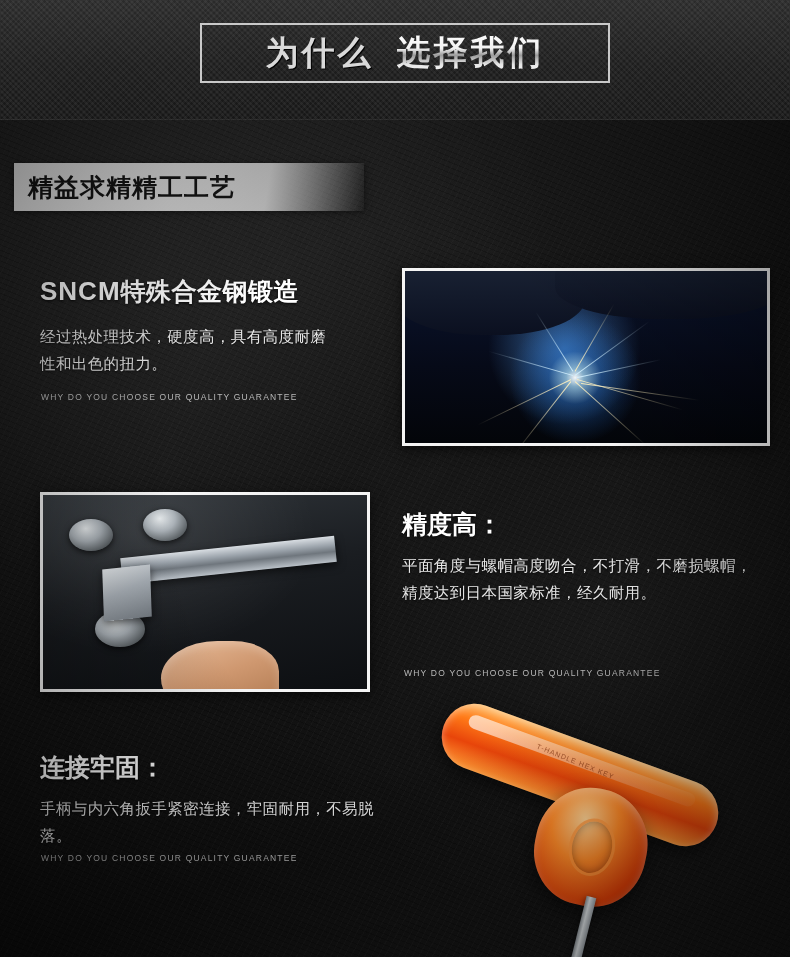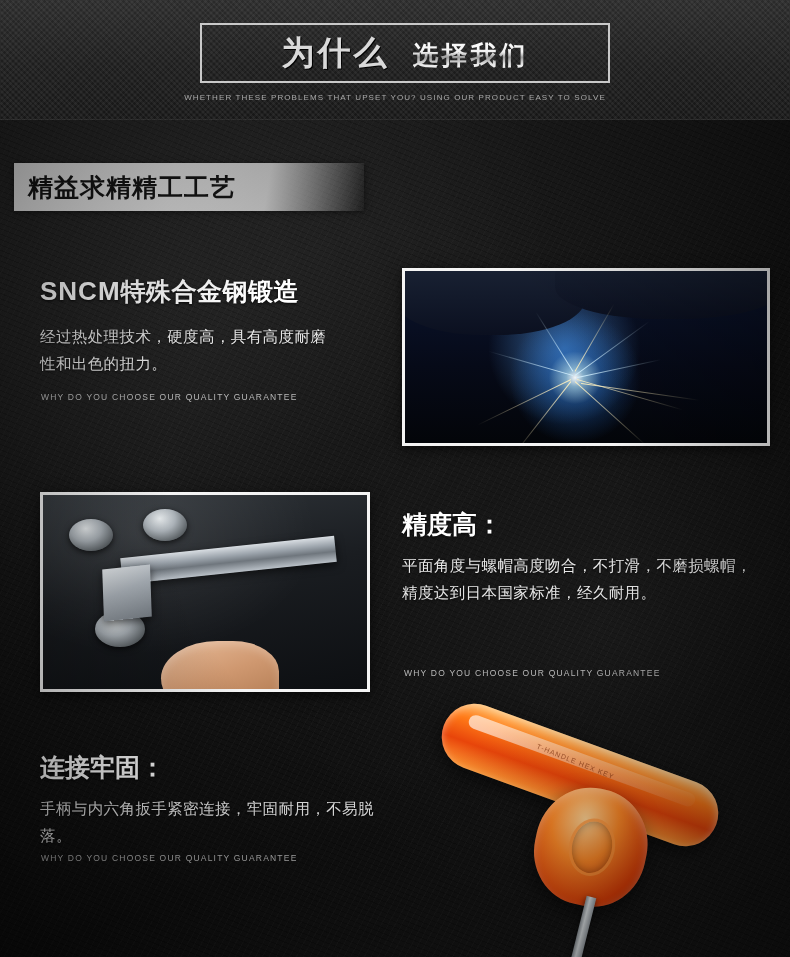--- a/index.html
+++ b/index.html
@@ -53,21 +53,21 @@
     gap: 23px;
   }
   .title-a {
     font-size: 33px;
     font-weight: bold;
     color: #d9d9d9;
     letter-spacing: 3px;
     text-shadow: 1px 1px 0 #000;
   }
   .title-b {
-    font-size: 26px;
+    font-size: 34px;
     font-weight: bold;
     letter-spacing: 3px;
     background: linear-gradient(180deg, #ffffff 0%, #f2f2f2 40%, #9a9a9a 55%, #e6e6e6 75%, #ffffff 100%);
     -webkit-background-clip: text;
     background-clip: text;
     color: transparent;
     -webkit-text-fill-color: transparent;
     text-shadow: none;
   }
   .title-sub {
@@ -305,21 +305,20 @@
 <div id="page">
 
   <div class="top-band"></div>
 
   <div class="title-frame">
     <div class="title-frame-inner">
       <span class="title-a">为什么</span>
       <span class="title-b">选择我们</span>
     </div>
   </div>
-  <div class="title-sub">WHETHER THESE PROBLEMS THAT UPSET YOU? USING OUR PRODUCT EASY TO SOLVE</div>
 
   <div class="body-bg"></div>
 
   <div class="banner">
     <span class="banner-text">精益求精精工工艺</span>
   </div>
 
   <div class="block-head b1-head">
     <span class="lat">SNCM</span><span>特殊合金钢锻造</span>
   </div>

